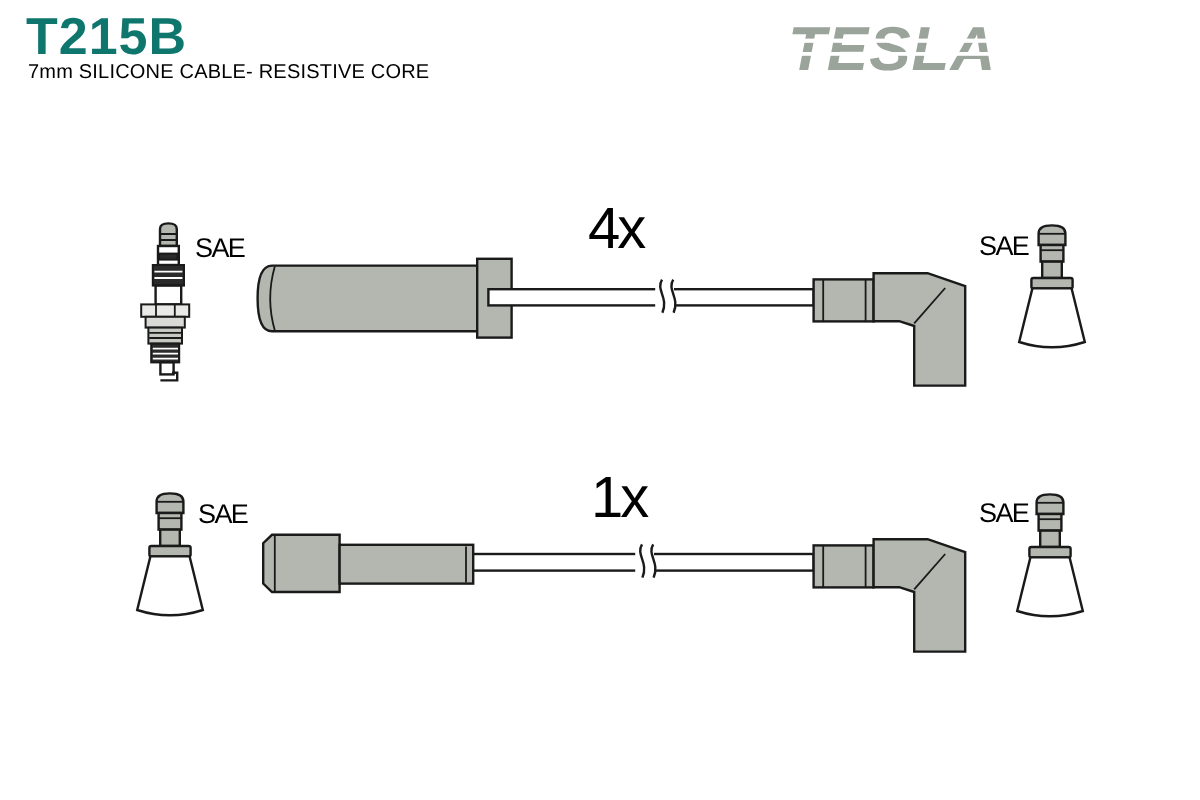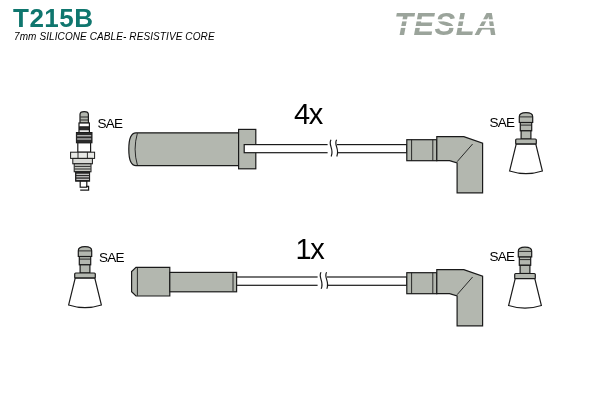--- a/index.html
+++ b/index.html
@@ -6,21 +6,21 @@
   .page {
     position:relative; width:600px; height:400px; background:#ffffff;
     font-family:"Liberation Sans", sans-serif; overflow:hidden;
   }
   .part-number {
     position:absolute; left:13px; top:5px; margin:0;
     font-size:26px; font-weight:bold; color:#0f766e; letter-spacing:0.5px; line-height:1;
   }
   .subtitle {
     position:absolute; left:14px; top:31px;
-    font-size:10px; color:#000; letter-spacing:0.1px;font-style:italic;
+    font-size:10px; color:#000; letter-spacing:0.1px;
   }
   .logo { position:absolute; left:390px; top:5px; }
   .diagram { position:absolute; left:0; top:0; }
 
   
   .gray   { fill:#b3b7af; stroke:#1a1a1a; stroke-width:1.2; }
   .white  { fill:#ffffff; stroke:#1a1a1a; stroke-width:1.2; }
   .cable  { fill:#ffffff; stroke:#1a1a1a; stroke-width:1.2; }
   .ln     { fill:none; stroke:#1a1a1a; stroke-width:1.2; }
   .lnthin { fill:none; stroke:#1a1a1a; stroke-width:0.9; }

